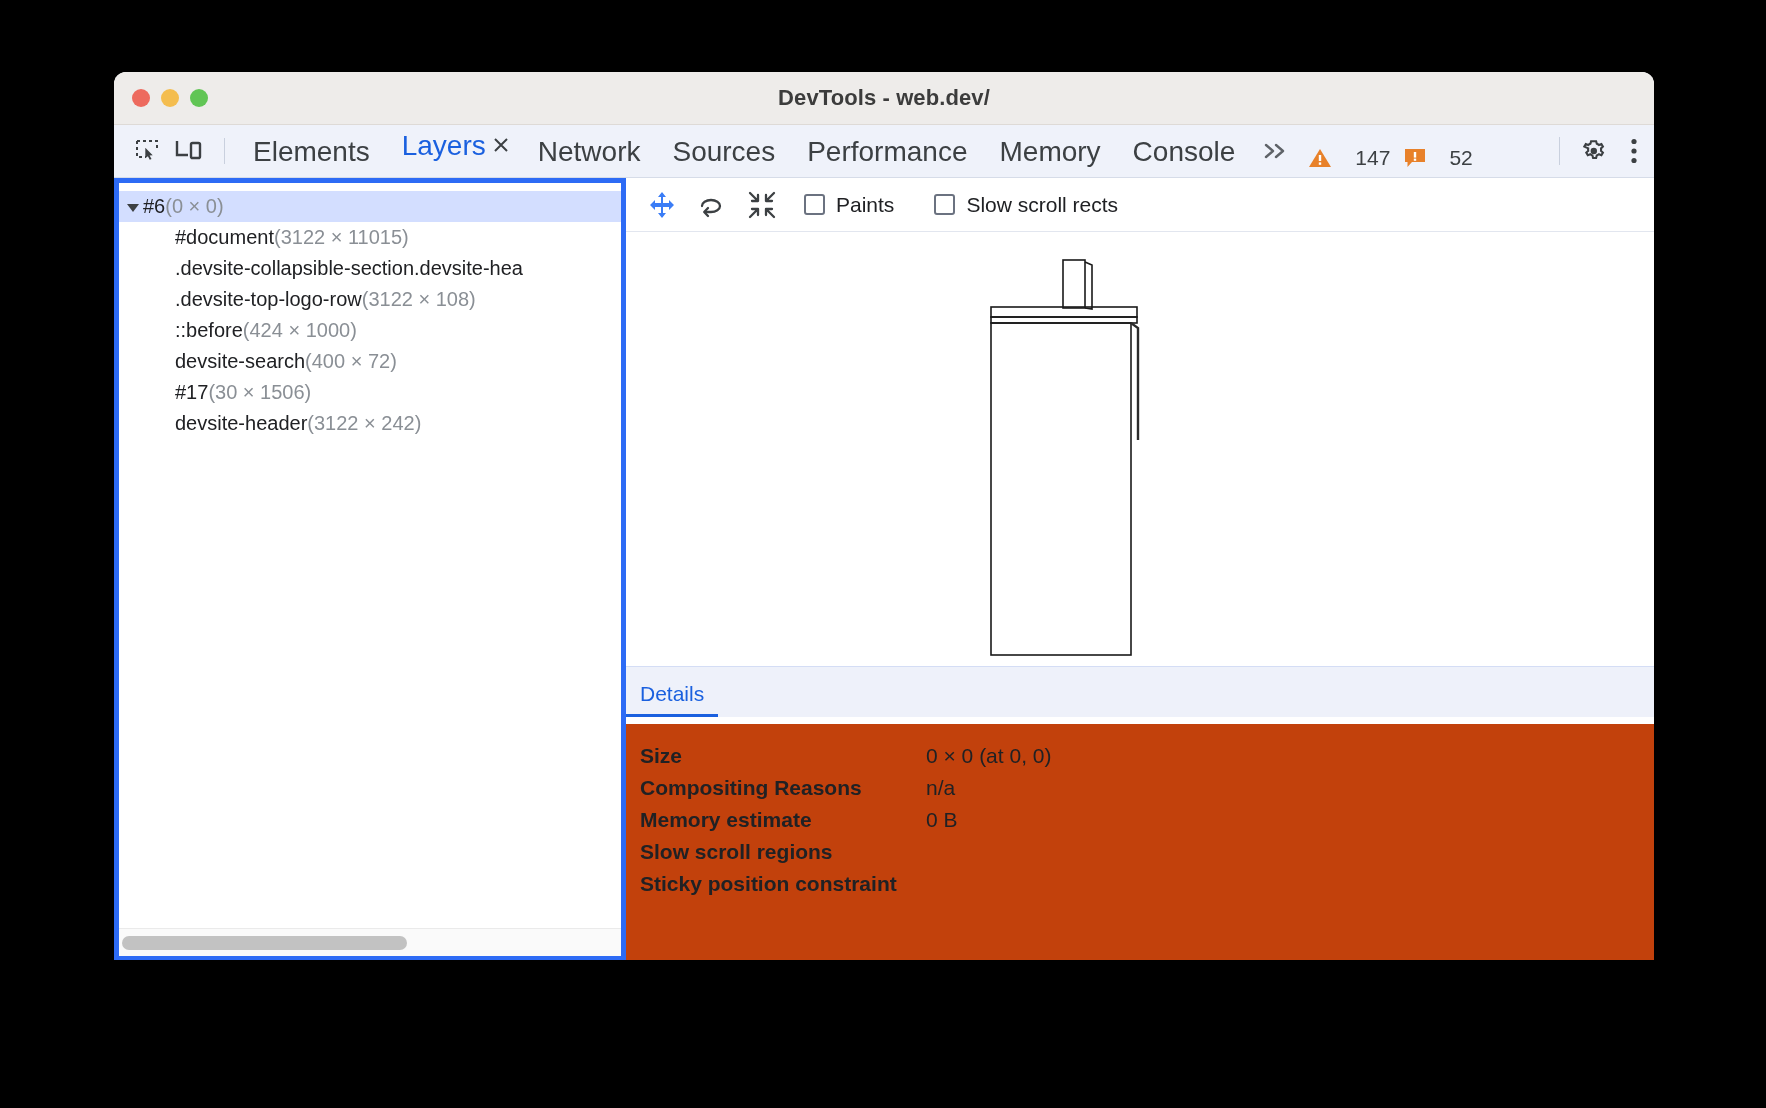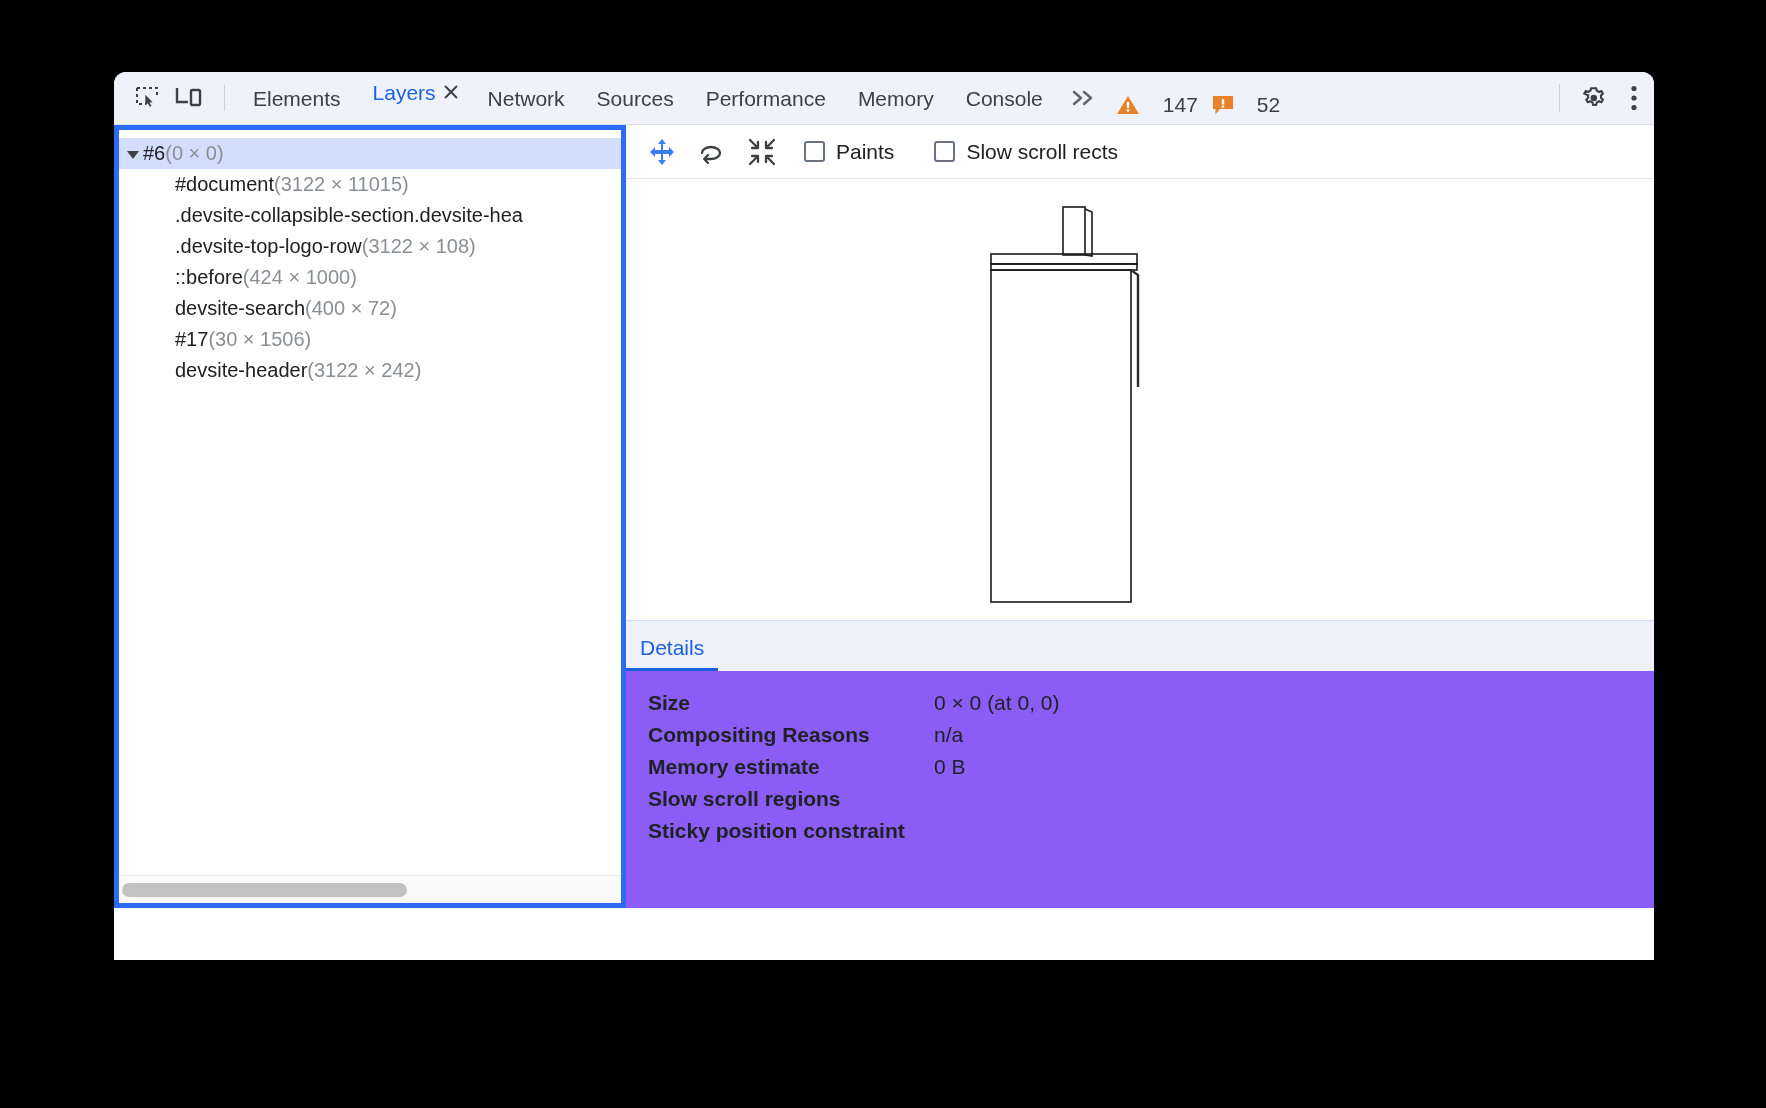--- a/index.html
+++ b/index.html
@@ -77,21 +77,21 @@
   }
   .tb-icon {
     width: 38px; height: 38px;
     display: flex; align-items: center; justify-content: center;
     margin-right: 4px;
   }
   .tb-sep {
     width: 1px; height: 26px; background: #c9d0de; margin: 0 12px;
   }
   .tab {
-    font-size: 21px;
+    font-size: 28px;
     color: #3c4043;
     padding: 0 16px;
     white-space: nowrap;
     line-height: 53px;
   }
   .tab.active {
     color: #1a60df;
   }
   .tab-close {
     display: inline-flex;
@@ -243,25 +243,26 @@
     text-align: right;
   }
   .details-tab {
     font-size: 21px;
     color: #1a60df;
     padding: 0 14px 10px 14px;
     border-bottom: 3px solid #1a60df;
     line-height: 1;
   }
   .details-body {
-    background: #8b5cf6;
-    padding: 16px 0 0 8px;
+    background: #c2410c;
+    padding: 16px 0 0 0;
     flex: 0 0 auto;
     height: 237px;
     box-sizing: border-box;
+    margin-top: 7px;
   }
   .detail-row {
     display: flex;
     height: 32px;
     align-items: center;
     font-size: 21px;
   }
   .detail-label {
     width: 300px;
     padding-left: 14px;
@@ -270,20 +271,28 @@
     box-sizing: border-box;
   }
   .detail-value { color: #202124; }
 </style>
 </head>
 <body>
 
 <div id="root">
   <div class="window">
 
+    <div class="titlebar">
+      <div class="traffic">
+        <div class="light red"></div>
+        <div class="light yellow"></div>
+        <div class="light green"></div>
+      </div>
+      <div class="title-text">DevTools - web.dev/</div>
+    </div>
 
     <div class="tabbar">
       <div class="tb-icon">
         <svg width="26" height="26" viewBox="0 0 26 26">
           <g stroke="#3c4043" stroke-width="2" fill="none" stroke-dasharray="3 3">
             <path d="M3 3 H23 V13"></path>
             <path d="M3 3 V19 H12"></path>
           </g>
           <path d="M11.5 10.5 L21 20 L17 20.5 L19.5 25 L17.2 26 L14.8 21.4 L11.5 24 Z" fill="#3c4043" transform="scale(0.78) translate(3,2)"></path>
         </svg>

